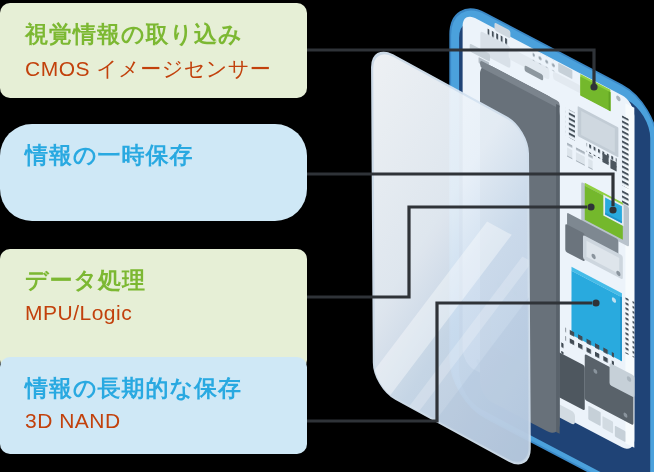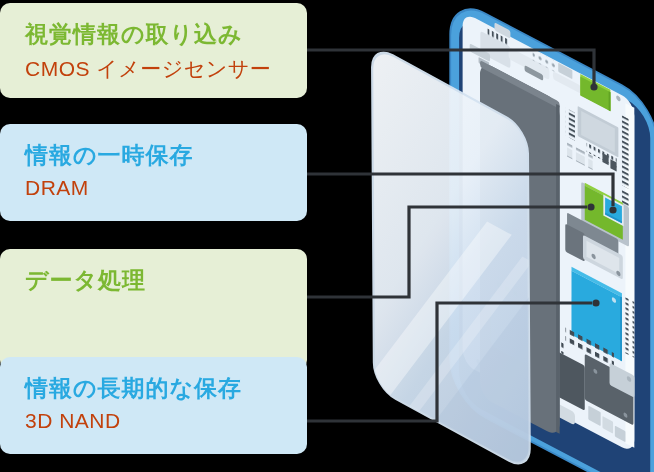--- a/index.html
+++ b/index.html
@@ -18,38 +18,38 @@
     font-size:23px;font-weight:bold;letter-spacing:1px;line-height:1.15;
     white-space:nowrap;
   }
   .card.green .card-title{color:#7CB832;}
   .card.blue  .card-title{color:#29A9E1;}
   .card-subtitle{
     font-size:21px;color:#c2410c;margin-top:8px;letter-spacing:.5px;
     white-space:nowrap;
   }
   #card-cmos{top:3px;height:95px;}
-  #card-dram{top:124px;height:97px;}
+  #card-dram{top:124px;height:97px;border-radius:32px;}
   #card-mpu{top:249px;height:121px;}
   #card-nand{top:357px;height:97px;}
   #scene{position:absolute;left:0;top:0;}
 </style>
 </head>
 <body>
 
 <div class="card green" id="card-cmos">
   <div class="card-title">視覚情報の取り込み</div>
   <div class="card-subtitle">CMOS イメージセンサー</div>
 </div>
 <div class="card blue" id="card-dram">
   <div class="card-title">情報の一時保存</div>
-  <div class="card-subtitle">DRAM</div>
 </div>
 <div class="card green" id="card-mpu">
   <div class="card-title">データ処理</div>
+  <div class="card-subtitle">MPU/Logic</div>
 </div>
 <div class="card blue" id="card-nand">
   <div class="card-title">情報の長期的な保存</div>
   <div class="card-subtitle">3D NAND</div>
 </div>
 
 <svg id="scene" width="654" height="472" viewBox="0 0 654 472">
   <defs>
     <pattern id="pinsV" width="12" height="5" patternUnits="userSpaceOnUse">
       <rect x="0" y="0" width="7.5" height="2.2" fill="#46515B"></rect>

